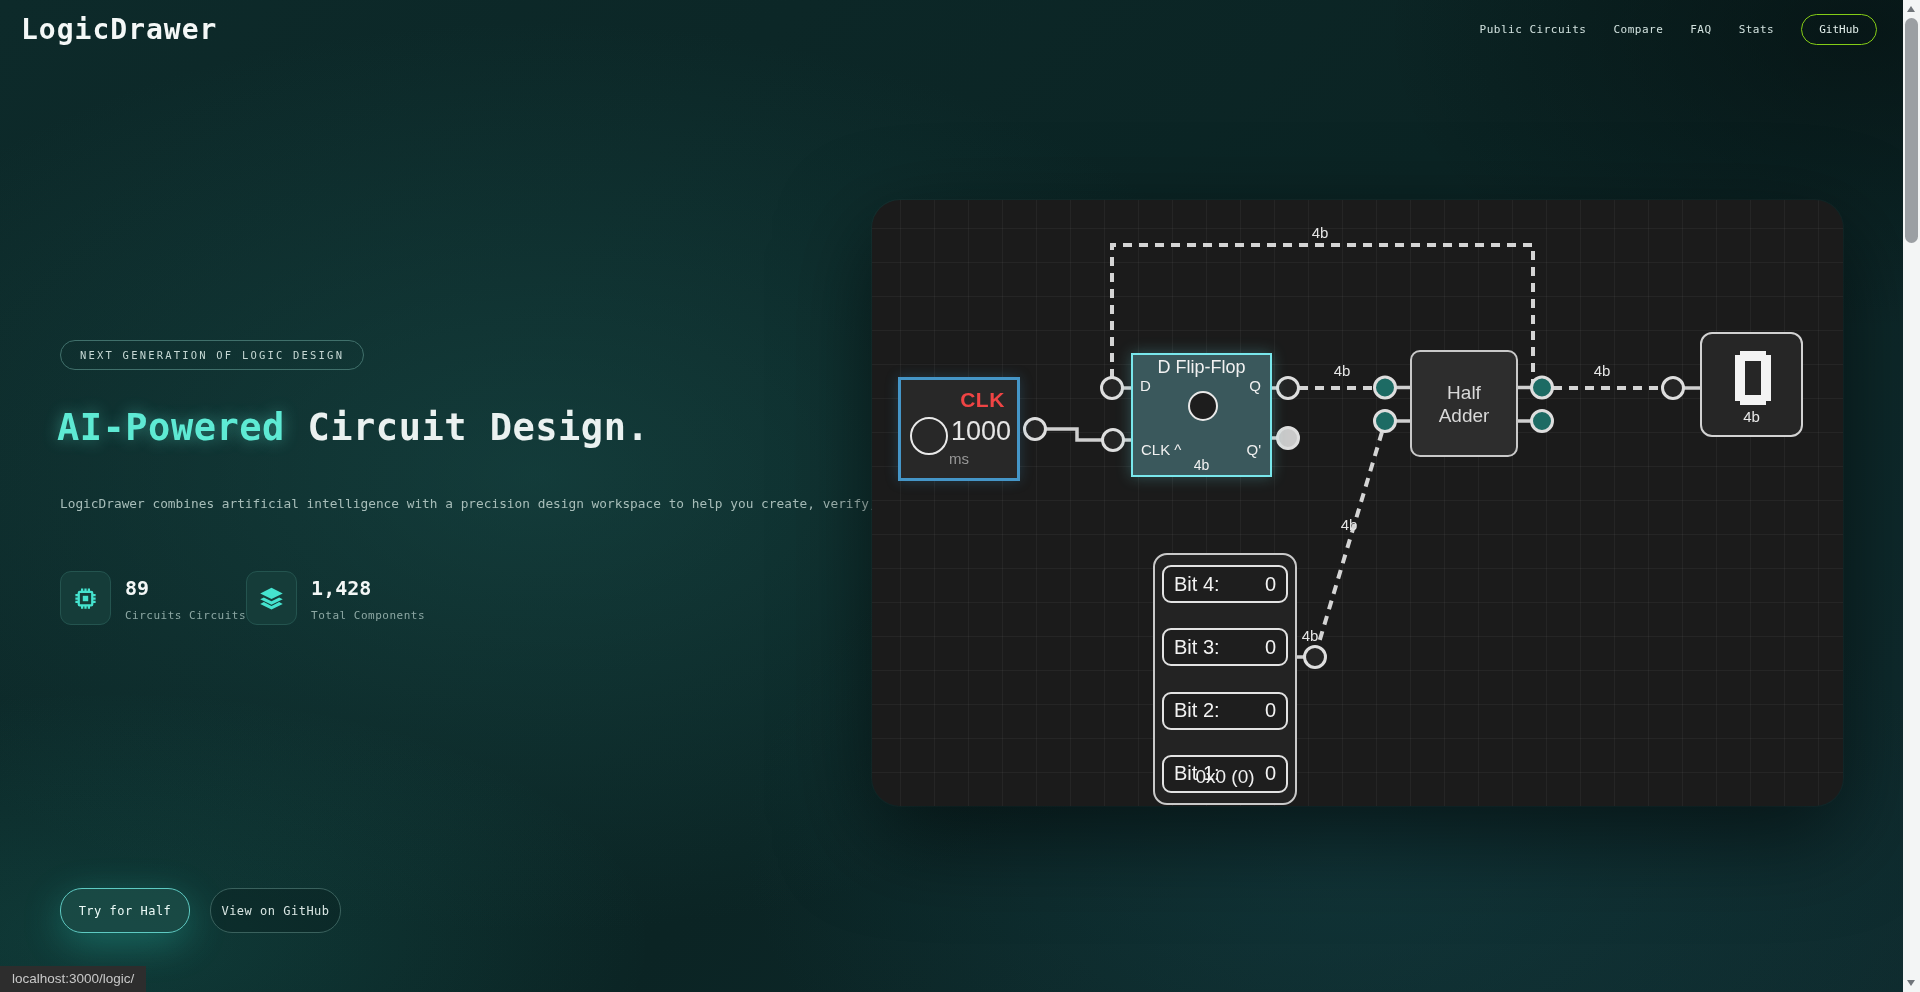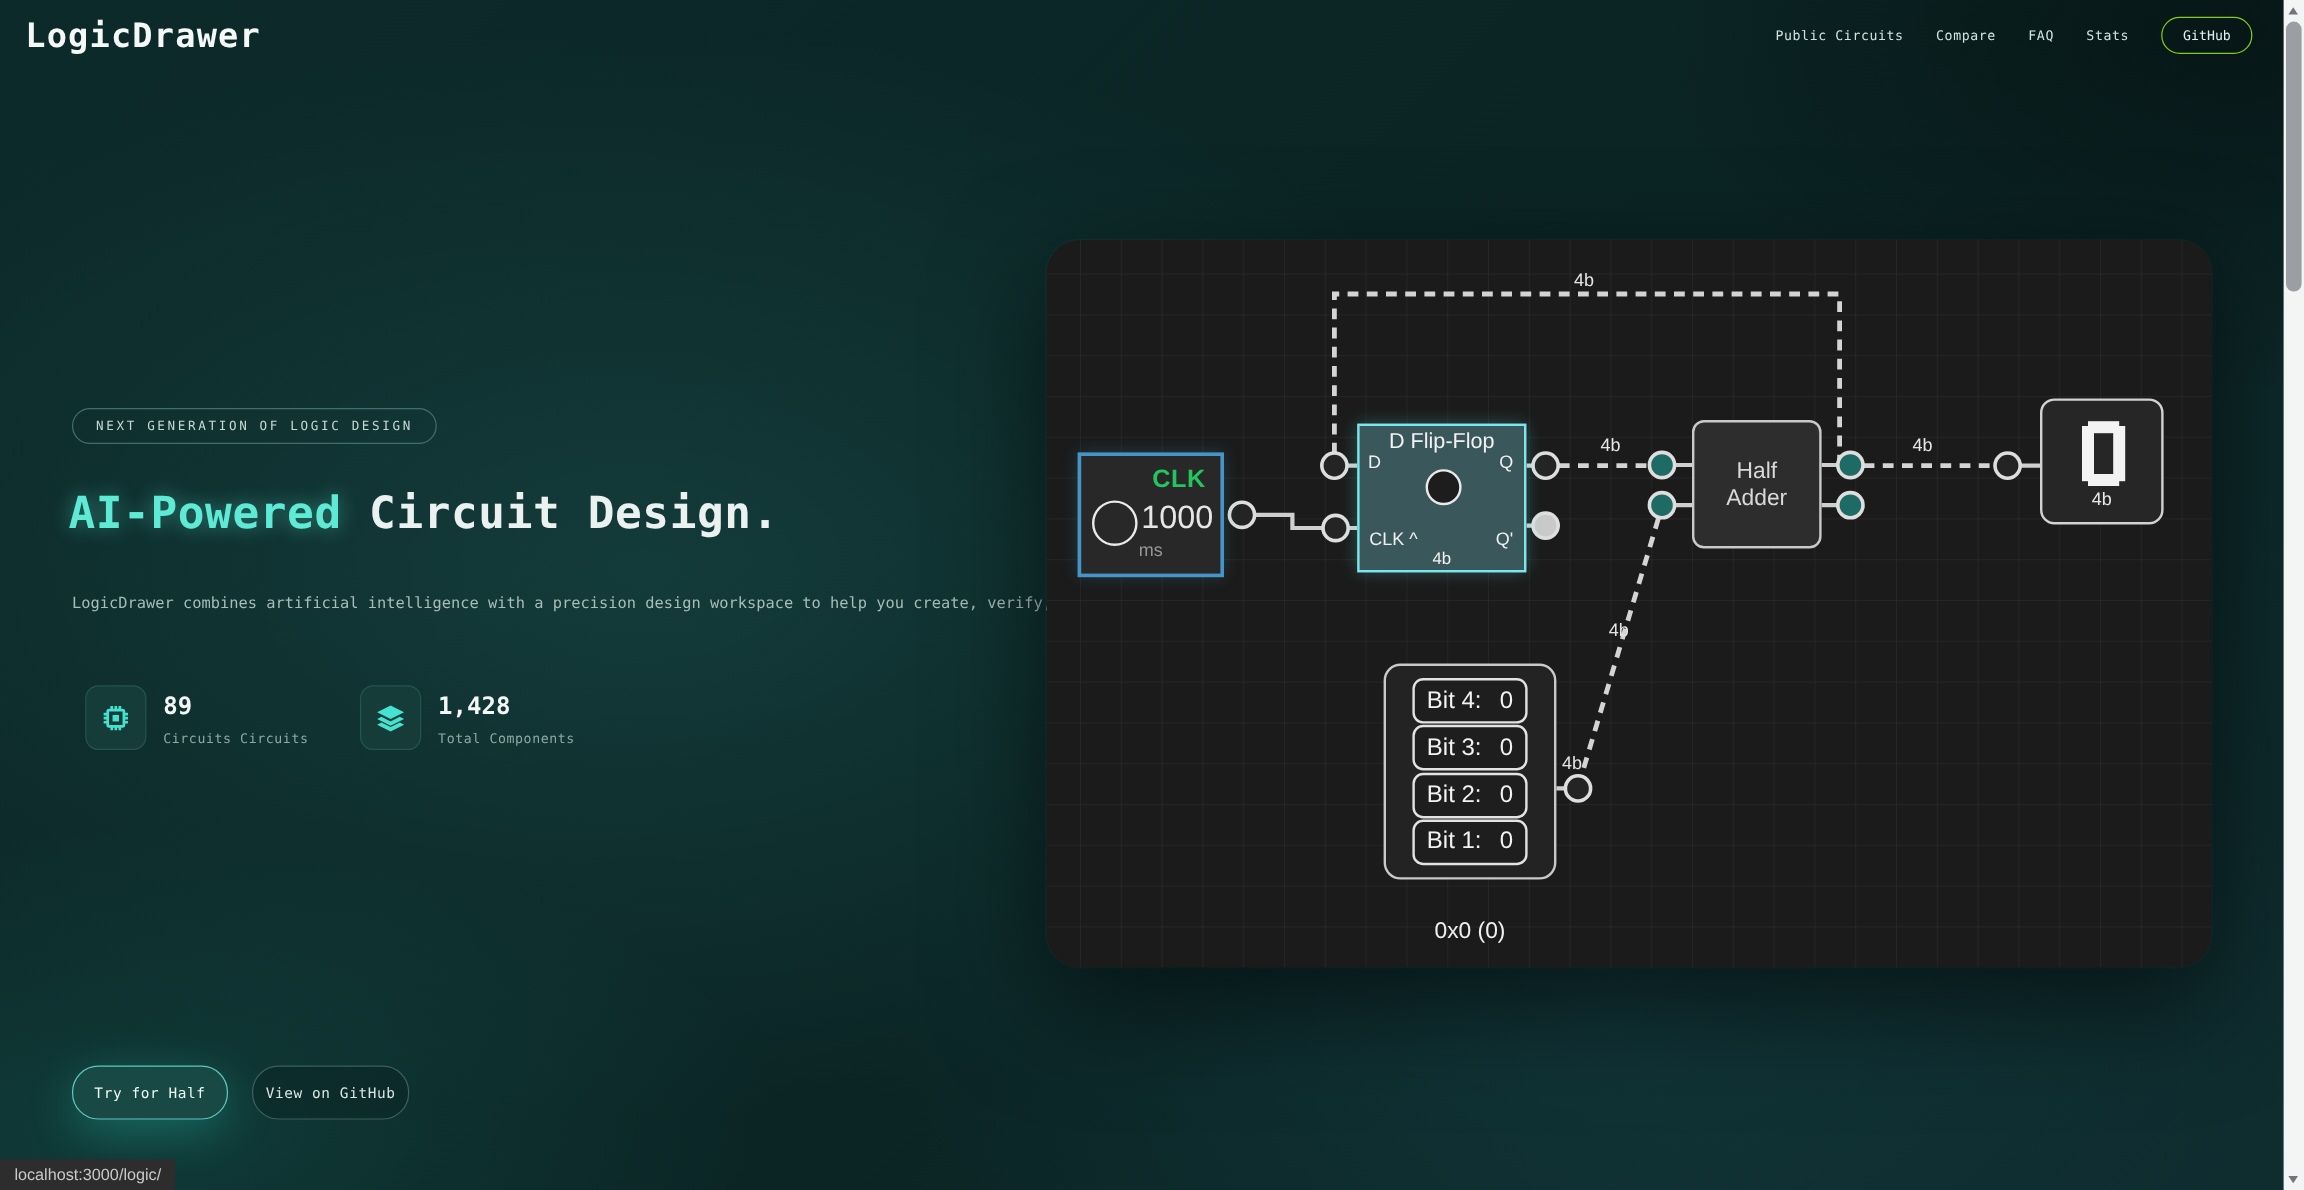--- a/index.html
+++ b/index.html
@@ -27,21 +27,21 @@
 
   
   .badge{ position:absolute; left:60px; top:340px; padding:8px 19px; border:1px solid #40706b;
     border-radius:16px; font-size:10.5px; letter-spacing:2.2px; color:#c6d8d4; }
   .hero-title{ position:absolute; left:57px; top:406px; font-size:37px; font-weight:bold;
     letter-spacing:0.5px; white-space:nowrap; }
   .hero-title .accent{ color:#5eead4; text-shadow:0 0 16px rgba(94,234,212,0.45); }
   .hero-title .rest{ color:#eaf1f0; }
   .hero-desc{ position:absolute; left:60px; top:490px; font-size:12.8px; color:#a7bdb9;
     line-height:27px; white-space:nowrap; }
-  .stats{ position:absolute; left:71px; top:571px; display:flex; gap:43px; }
+  .stats{ position:absolute; left:60px; top:571px; display:flex; }
   .stat{ display:flex; align-items:flex-start; }
   .stat-tile{ width:51px; height:54px; border-radius:11px; background:#153c39;
     border:1px solid #24544f; display:flex; align-items:center; justify-content:center; }
   .stat-text{ margin-left:14px; padding-top:5px; }
   .stat-value{ font-size:20px; font-weight:bold; color:#f3f7f6; }
   .stat-label{ margin-top:9px; font-size:11px; color:#8da8a4; letter-spacing:0.5px; }
 
   .ctas{ position:absolute; left:60px; top:888px; display:flex; gap:20px; }
   .btn{ height:45px; border-radius:22px; font-family:"DejaVu Sans Mono",monospace;
     font-size:12px; letter-spacing:0.5px; cursor:pointer; }
@@ -60,21 +60,21 @@
     border-radius:28px;
     box-shadow:0 30px 90px rgba(0,0,0,0.55), 0 0 0 1px rgba(255,255,255,0.035);
   }
   .panel, .panel *{ font-family:"Liberation Sans", sans-serif; }
   .wire-layer{ position:absolute; left:0; top:0; }
 
   .block{ position:absolute; }
   .clk-block{ left:26px; top:177px; width:122px; height:104px; background:#282828;
     border:3px solid #4596c8; box-shadow:0 0 12px rgba(69,150,200,0.25); }
   .clk-title{ position:absolute; left:0; right:0; top:8px; text-align:center;
-    font-size:21px; font-weight:bold; color:#22c55e; letter-spacing:0.5px;padding-left:47px; }
+    font-size:21px; font-weight:bold; color:#ef4444; letter-spacing:0.5px;padding-left:47px; }
   .clk-circle{ position:absolute; left:9px; top:37px; width:38px; height:38px;
     border:2.5px solid #e9e9e9; border-radius:50%; }
   .clk-value{ position:absolute; left:50px; top:36px; font-size:27px; color:#e6e6e6; }
   .clk-unit{ position:absolute; left:0; right:0; top:70px; text-align:center;
     font-size:15px; color:#979797; }
 
   .dff-block{ left:259px; top:153px; width:141px; height:124px; background:#3a585c;
     border:2.5px solid #79e7ec; box-shadow:0 0 14px rgba(110,230,236,0.28); color:#f2f2f2;padding-left:32px; }
   .dff-title{ position:absolute; left:0; right:0; top:2px; text-align:center; font-size:18px; }
   .dff-pin{ position:absolute; font-size:15px; color:#f0f0f0; }
@@ -93,22 +93,22 @@
     border:2.5px solid #d2d2d2; border-radius:12px; }
   .seg-zero{ position:absolute; left:33px; top:17px; width:36px; height:54px; }
   .seg{ position:absolute; background:#f3f3f3; }
   .seg-top{ left:5px; top:0; width:26px; height:10px; }
   .seg-bottom{ left:5px; bottom:0; width:26px; height:10px; }
   .seg-left{ left:0; top:4px; bottom:4px; width:10px; }
   .seg-right{ right:0; top:4px; bottom:4px; width:10px; }
   .disp-bus{ position:absolute; left:0; right:0; top:74px; text-align:center;
     font-size:15px; color:#e8e8e8; }
 
-  .bit-panel{ left:281px; top:353px; width:144px; height:180px; background:#232323;
-    border:2.5px solid #c9c9c9; border-radius:14px; padding:10px 22px;
+  .bit-panel{ left:281px; top:353px; width:144px; height:252px; background:#232323;
+    border:2.5px solid #c9c9c9; border-radius:14px; padding:10px 7px;
     display:flex; flex-direction:column; justify-content:space-between; }
   .bit-row{ height:38px; background:#1e1e1e; border:2.5px solid #e3e3e3; border-radius:9px;
     display:flex; align-items:center; padding:0 10px; }
   .bit-label{ font-size:20px; color:#f2f2f2; }
   .bit-value{ margin-left:auto; font-size:20px; color:#f2f2f2; }
   .bit-summary{ position:absolute; left:281px; top:566px; width:144px; text-align:center;
     font-size:19px; color:#f0f0f0; }
 
   .wire{ stroke:#cfcfcf; stroke-width:3.5; fill:none; }
   .wire-dashed{ stroke:#d4d4d4; stroke-width:4; fill:none; stroke-dasharray:9 7; }

